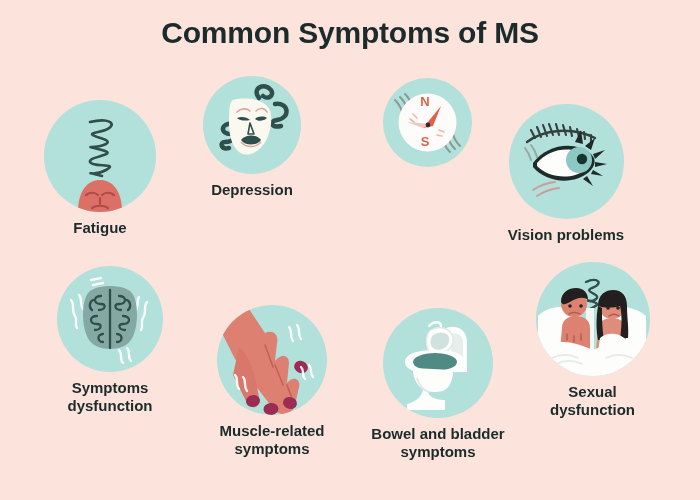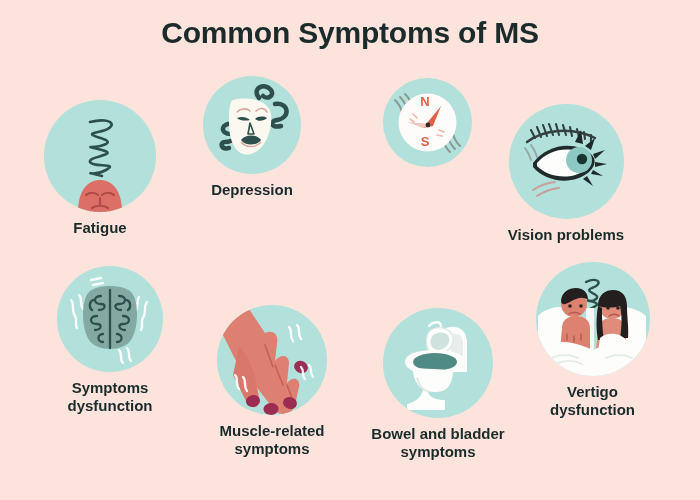--- a/index.html
+++ b/index.html
@@ -322,17 +322,17 @@
         <path d="M64 76 C70 70, 84 70, 90 78 L90 90 L62 90 Z" fill="#fdfdfb"></path>
 
         <path d="M0 84 C20 76, 40 80, 57 88 C74 80, 94 76, 114 84 L114 114 L0 114 Z" fill="#fdfdfb"></path>
         <g fill="none" stroke="#e3ecea" stroke-width="1.8" stroke-linecap="round">
           <path d="M16 96 C24 92, 34 92, 42 96"></path>
           <path d="M20 102 C28 98, 38 98, 46 102"></path>
           <path d="M70 96 C78 92, 88 92, 96 96"></path>
         </g>
       </svg>
     </div>
-    <div class="caption">Vertigo
+    <div class="caption">Sexual
 dysfunction</div>
   </div>
 
 </div>
 
 </body></html>

